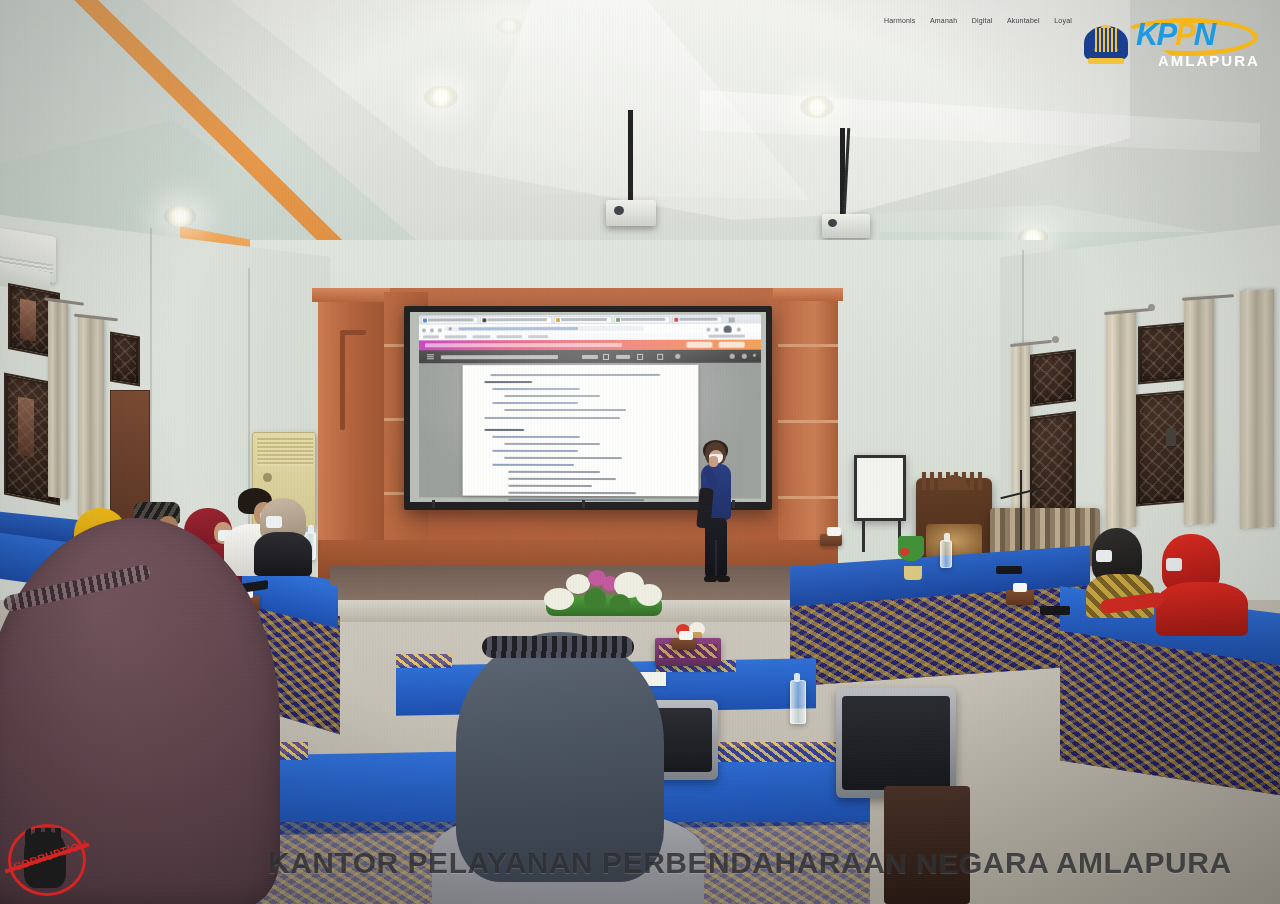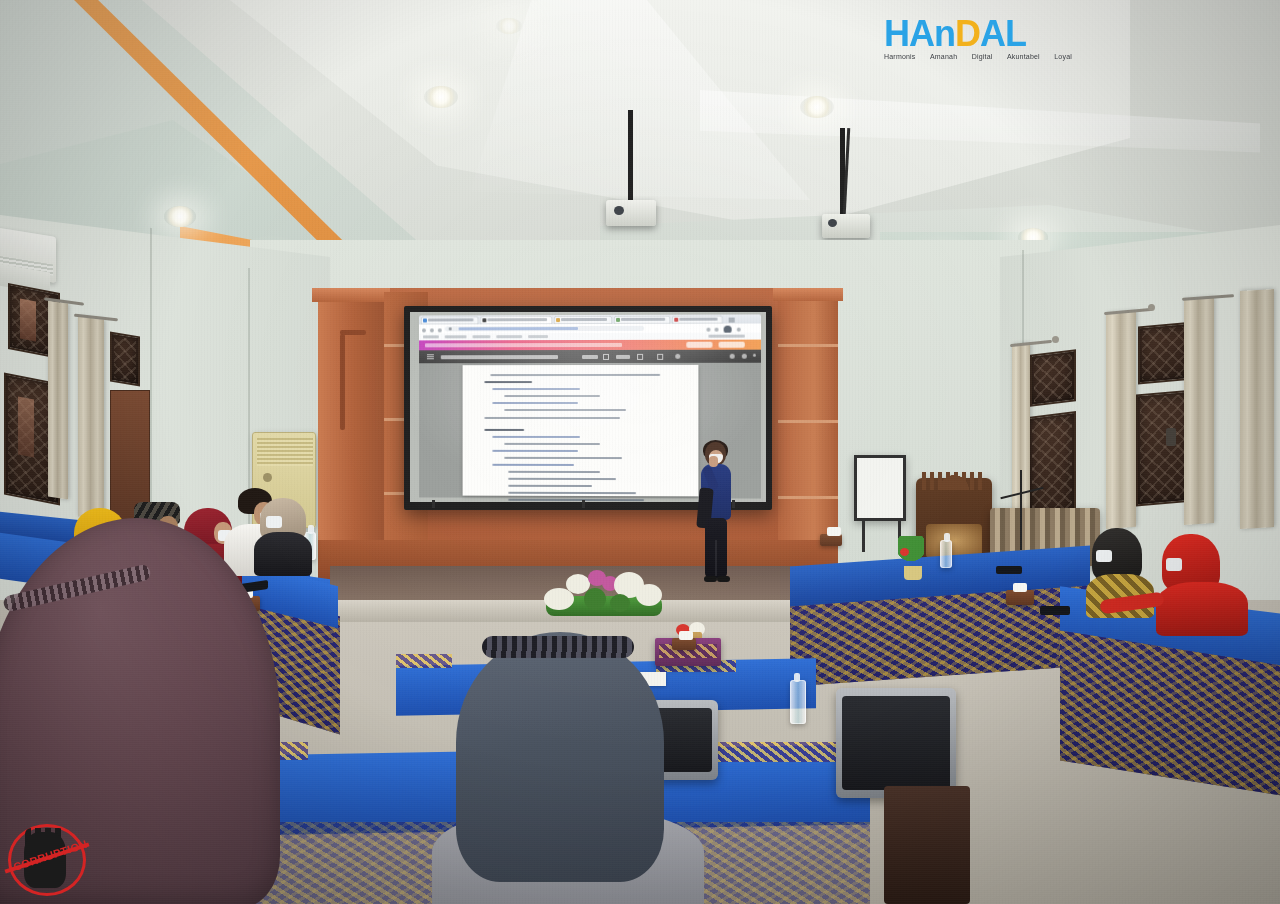--- a/index.html
+++ b/index.html
@@ -748,36 +748,47 @@
   <div class="fg-center">
     <div class="shoulders"></div>
     <div class="veil"></div>
     <div class="crown"></div>
   </div>
 
   <div class="grade"></div>
   <div class="noise"></div>
 
   <div class="logo-handal">
-    <div class="handal-text">
-      <span class="hd-b">HA</span><span class="hd-b">n</span><span class="hd-y">D</span><span class="hd-b">A</span><span class="hd-b">L</span>
-    </div>
     <div class="handal-tag">
       <span>Harmonis</span>
       <span>Amanah</span>
       <span>Digital</span>
       <span>Akuntabel</span>
       <span>Loyal</span>
     </div>
   </div>
 
+  <div class="logo-kppn">
+    <div class="mof-seal">
+      <div class="seal-shield"></div>
+        <div class="seal-wing"></div>
+      <div class="seal-bars"></div>
+        <div class="seal-base"></div>
+    </div>
+    <div class="kppn-swoosh"></div>
+    <div class="kppn-txt">
+      <span class="kp-b">K</span><span class="kp-b">P</span><span class="kp-y">P</span><span class="kp-b">N</span>
+    </div>
+    <div class="kppn-sub">AMLAPURA</div>
+  </div>
 
   <div class="badge-corruption">
     <div class="bc-circle"></div>
     <div class="bc-fingers"></div>
     <div class="bc-hand"></div>
     <div class="bc-slash"></div>
     <div class="bc-word">CORRUPTION</div>
   </div>
 
 
+  <div class="office-banner">KANTOR PELAYANAN PERBENDAHARAAN NEGARA AMLAPURA</div>
 
 </div>
 
 </body></html>

